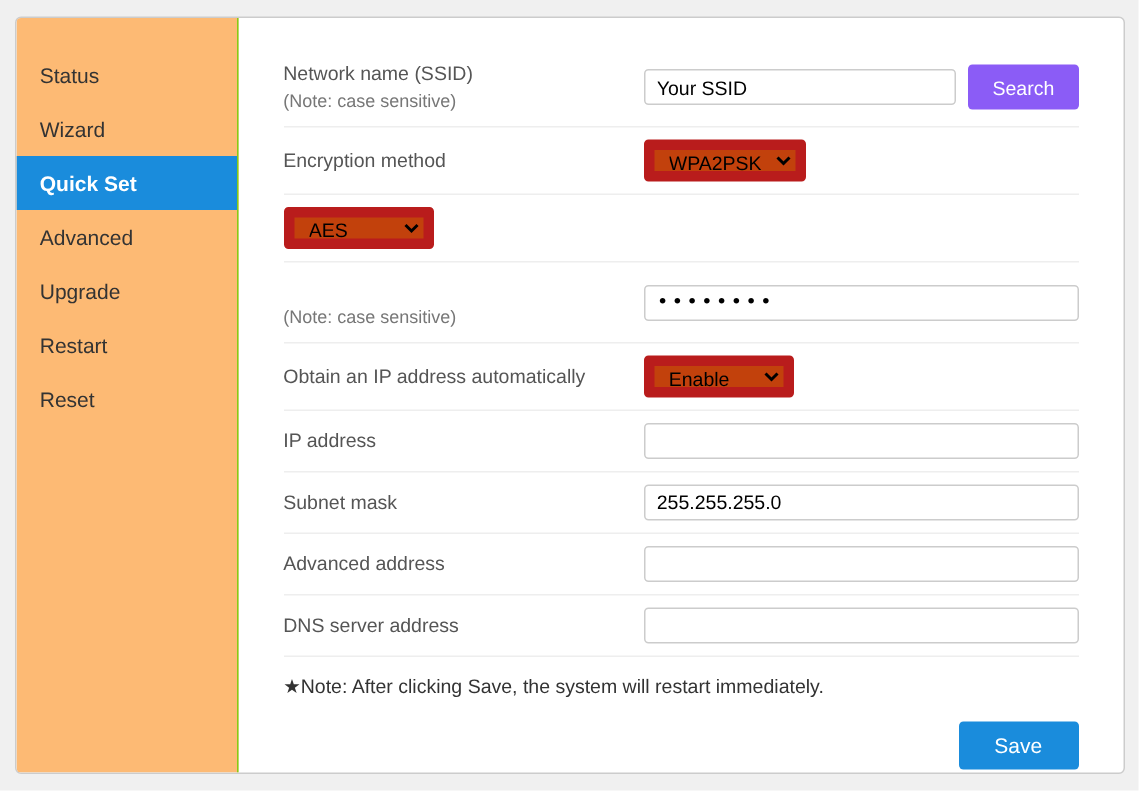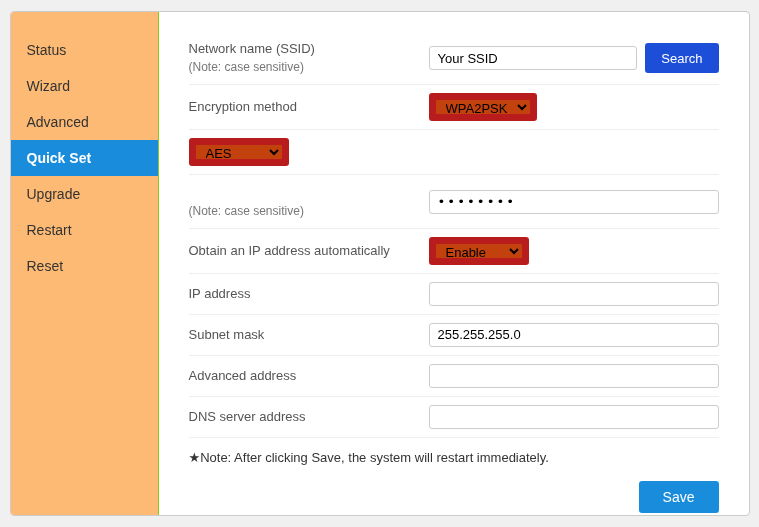--- a/index.html
+++ b/index.html
@@ -91,21 +91,21 @@
       cursor: pointer;
       outline: none;
       min-width: 100px;
     }
     .ssid-row .form-input {
       flex: 1;
     }
     .search-btn {
       height: 30px;
       padding: 0 16px;
-      background: #1d4ed8;
+      background: #8b5cf6;
       color: #fff;
       border: none;
       border-radius: 3px;
       cursor: pointer;
       font-size: 13px;
       white-space: nowrap;
     }
     .save-btn {
       height: 32px;
       padding: 0 24px;
@@ -132,22 +132,22 @@
     }
   </style>
 </head>
 <body>
 
 <div class="container">
   <div class="sidebar">
 
   <div class="sidebar-item">Status</div>
       <div class="sidebar-item">Wizard</div>
+      <div class="sidebar-item active">Quick Set</div>
       <div class="sidebar-item">Advanced</div>
-      <div class="sidebar-item active">Quick Set</div>
       <div class="sidebar-item">Upgrade</div>
       <div class="sidebar-item">Restart</div>
       <div class="sidebar-item">Reset</div>
     </div>
   <div class="main-content">
 
     <div class="form-row ssid-row">
       <div class="form-label">
         <span>Network name (SSID)</span><br>
         <span class="sub-note">(Note: case sensitive)</span>

